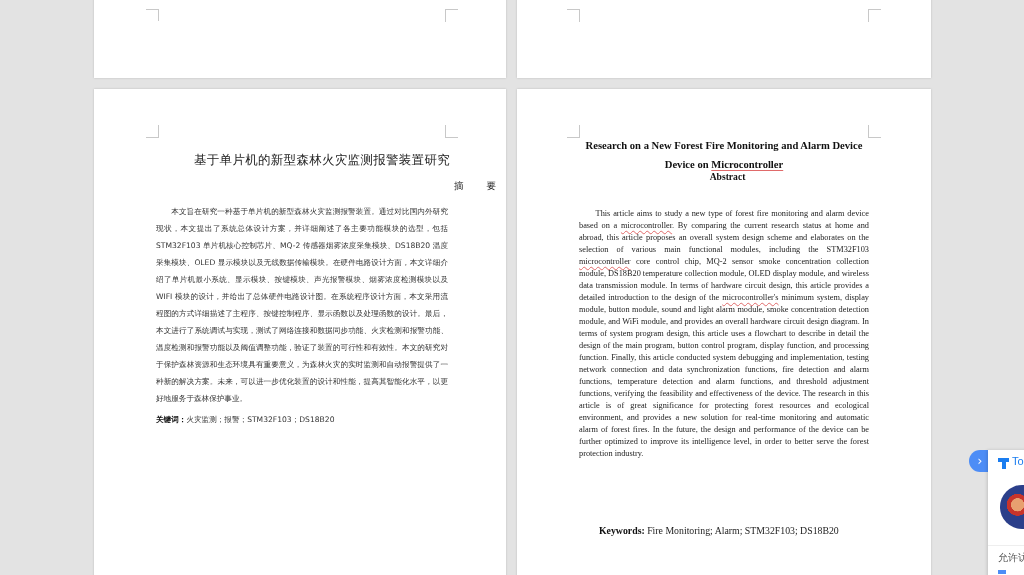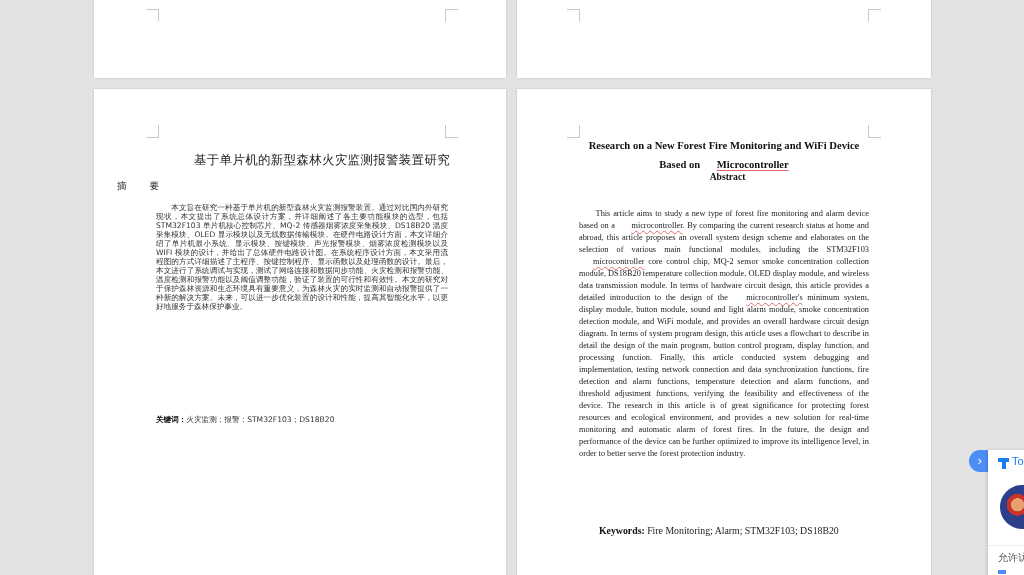--- a/index.html
+++ b/index.html
@@ -16,26 +16,26 @@
     .corner { position:absolute; width:12px; height:12px; }
     .corner.tl { border-right:1px solid #c8c8c8; border-bottom:1px solid #c8c8c8; }
     .corner.tr { border-left:1px solid #c8c8c8; border-bottom:1px solid #c8c8c8; }
 
     
     .cn-title {
       position:absolute; left:0; right:0; top:63px; text-align:center;
       font-family:"DejaVu Sans", sans-serif; font-size:12.5px; color:#222; letter-spacing:0.3px;margin-left:44px;
     }
     .cn-abs-head {
-      position:absolute; left:0; right:0; top:91px; text-align:left;
+      position:absolute; left:0; right:0; top:91px; text-align:right;
       font-family:"DejaVu Sans", sans-serif; font-size:9.5px; color:#222; letter-spacing:10px; padding-left:23px;
     }
     .cn-body {
       position:absolute; left:62px; width:292px; top:114px;
-      font-family:"DejaVu Sans", sans-serif; font-size:7.6px; line-height:9px; color:#333;
+      font-family:"DejaVu Sans", sans-serif; font-size:7.6px; line-height:17px; color:#333;
       text-align:justify; text-indent:2em; margin:0;
     }
     .cn-keywords {
       position:absolute; left:62px; top:326px; width:292px;
       font-family:"DejaVu Sans", sans-serif; font-size:7.6px; color:#333;
     }
     .cn-keywords b { font-weight:bold; color:#111; }
 
     
     .en-title {
@@ -44,21 +44,21 @@
     }
     .en-abs-head {
       position:absolute; left:0; right:0; top:82px; text-align:center;
       font-family:"Liberation Serif", serif; font-weight:bold; font-size:9.6px; color:#111;margin-left:7px;
     }
     .en-body {
       position:absolute; left:62px; width:290px; top:119px;
       font-family:"Liberation Serif", serif; font-size:8.3px; line-height:12px; color:#222;
       text-align:justify; text-indent:2em; margin:0;
     }
-    .squiggle { text-decoration:underline wavy #e06a6a; text-decoration-thickness:1px; text-underline-offset:2px;margin-left:14px; }
+    .squiggle { text-decoration:underline wavy #e06a6a; text-decoration-thickness:1px; text-underline-offset:2px; }
     .en-keywords {
       position:absolute; left:62px; top:436px; width:290px;
       font-family:"Liberation Serif", serif; font-size:9.8px; color:#222;margin-left:20px;
     }
     .en-keywords b { font-weight:bold; color:#111; }
 
     
     .side-toggle {
       position:absolute; left:969px; top:450px; width:22px; height:22px;
       background:#4d8df6; border-radius:11px 0 0 11px; color:#fff;
@@ -106,22 +106,22 @@
   <p class="cn-body">本文旨在研究一种基于单片机的新型森林火灾监测报警装置。通过对比国内外研究现状，本文提出了系统总体设计方案，并详细阐述了各主要功能模块的选型，包括 STM32F103 单片机核心控制芯片、MQ-2 传感器烟雾浓度采集模块、DS18B20 温度采集模块、OLED 显示模块以及无线数据传输模块。在硬件电路设计方面，本文详细介绍了单片机最小系统、显示模块、按键模块、声光报警模块、烟雾浓度检测模块以及 WIFI 模块的设计，并给出了总体硬件电路设计图。在系统程序设计方面，本文采用流程图的方式详细描述了主程序、按键控制程序、显示函数以及处理函数的设计。最后，本文进行了系统调试与实现，测试了网络连接和数据同步功能、火灾检测和报警功能、温度检测和报警功能以及阈值调整功能，验证了装置的可行性和有效性。本文的研究对于保护森林资源和生态环境具有重要意义，为森林火灾的实时监测和自动报警提供了一种新的解决方案。未来，可以进一步优化装置的设计和性能，提高其智能化水平，以更好地服务于森林保护事业。</p>
   <div class="cn-keywords">
     <b>关键词：</b><span>火灾监测；报警；STM32F103；DS18B20</span>
   </div>
 </div>
 
 <div class="page" style="left:517px; top:89px; width:414px; height:500px;">
   <div class="corner tl" style="left:50px; top:36px;"></div>
   <div class="corner tr" style="left:351px; top:36px;"></div>
   <div class="en-title">
-    <div>Research on a New Forest Fire Monitoring and WiFi Device</div>
-    <div><span>Based on </span><span class="squiggle" style="text-decoration-style:solid;">Microcontroller</span></div>
+    <div>Research on a New Forest Fire Monitoring and Alarm Device</div>
+    <div><span>Device on </span><span class="squiggle" style="text-decoration-style:solid;">Microcontroller</span></div>
   </div>
   <div class="en-abs-head">Abstract</div>
   <p class="en-body"><span>This article aims to study a new type of forest fire monitoring and alarm device based on a </span><span class="squiggle">microcontroller</span><span>. By comparing the current research status at home and abroad, this article proposes an overall system design scheme and elaborates on the selection of various main functional modules, including the STM32F103 </span><span class="squiggle">microcontroller</span><span> core control chip, MQ-2 sensor smoke concentration collection module, DS18B20 temperature collection module, OLED display module, and wireless data transmission module. In terms of hardware circuit design, this article provides a detailed introduction to the design of the </span><span class="squiggle">microcontroller's</span><span> minimum system, display module, button module, sound and light alarm module, smoke concentration detection module, and WiFi module, and provides an overall hardware circuit design diagram. In terms of system program design, this article uses a flowchart to describe in detail the design of the main program, button control program, display function, and processing function. Finally, this article conducted system debugging and implementation, testing network connection and data synchronization functions, fire detection and alarm functions, temperature detection and alarm functions, and threshold adjustment functions, verifying the feasibility and effectiveness of the device. The research in this article is of great significance for protecting forest resources and ecological environment, and provides a new solution for real-time monitoring and automatic alarm of forest fires. In the future, the design and performance of the device can be further optimized to improve its intelligence level, in order to better serve the forest protection industry.</span></p>
   <div class="en-keywords">
     <b>Keywords:</b><span> Fire Monitoring; Alarm; STM32F103; DS18B20</span>
   </div>
 </div>
 
 <div class="side-toggle">
   <span>›</span>

